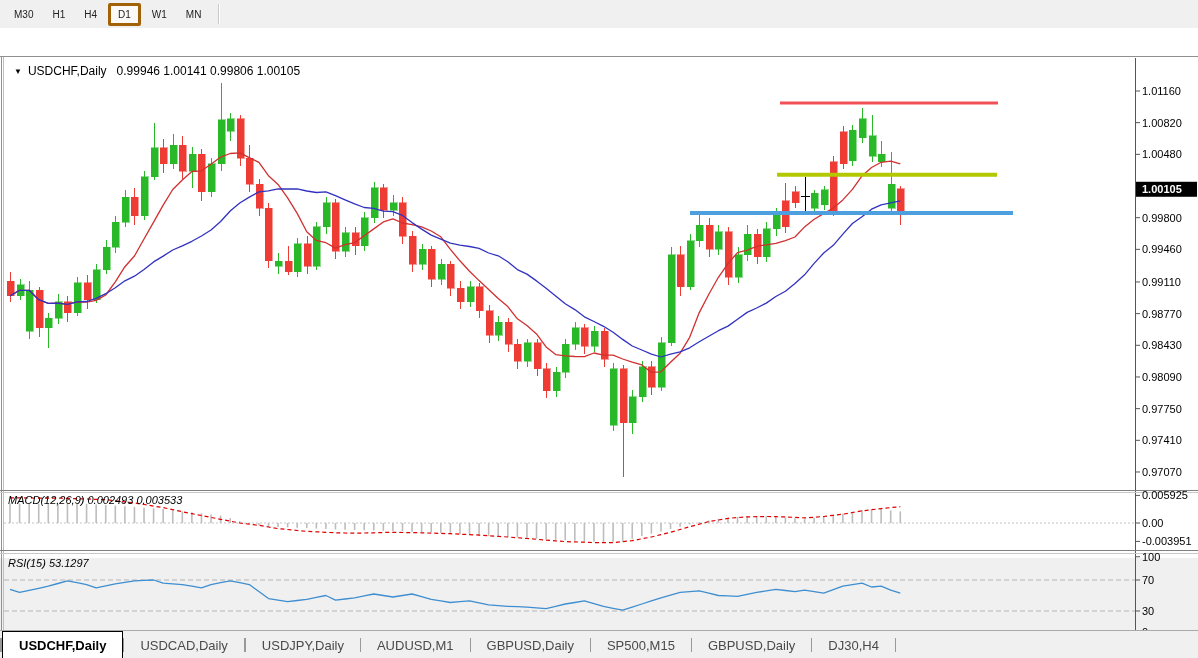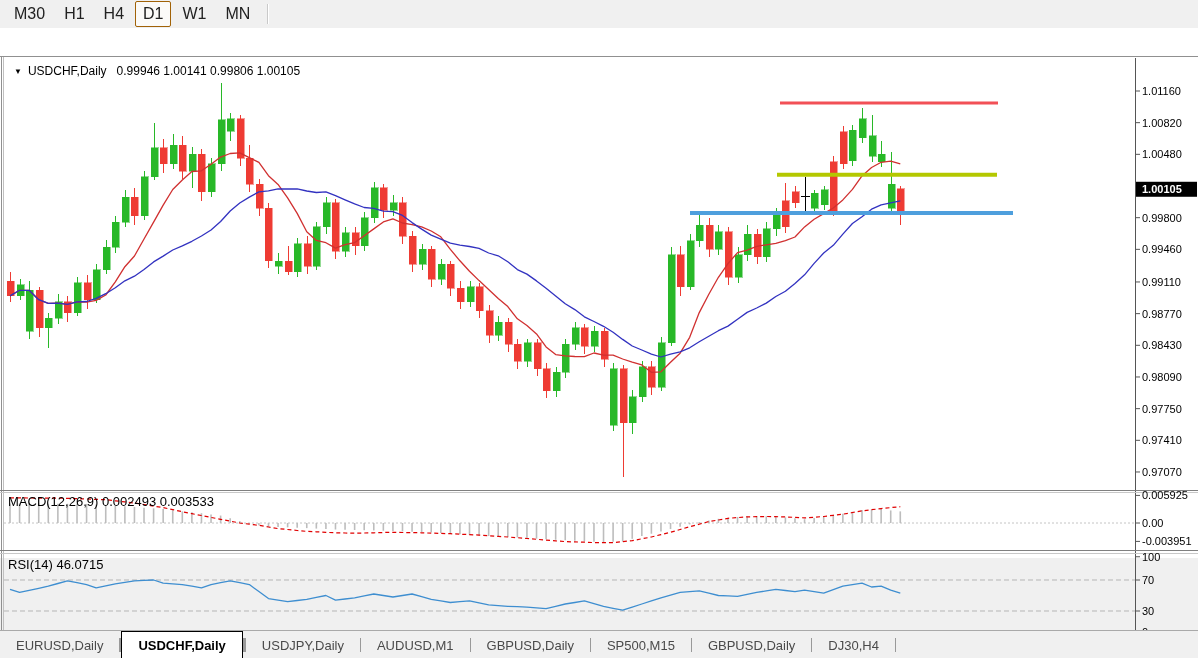--- a/index.html
+++ b/index.html
@@ -1,27 +1,27 @@
 <!DOCTYPE html>
 <html><head>
 <meta charset="utf-8">
 <style>
   html,body{margin:0;padding:0;width:1198px;height:658px;overflow:hidden;
     font-family:"Liberation Sans",sans-serif;background:#f0f0f0;}
   .toolbar{position:absolute;left:0;top:0;width:1198px;height:28px;background:#f0f0f0;
     display:flex;align-items:center;padding-left:6px;box-sizing:border-box;}
-  .tf-btn{font-size:16px;color:#222;padding:3px 7px;margin-right:3px;border:1px solid transparent;
+  .tf-btn{font-size:10px;color:#222;padding:3px 7px;margin-right:3px;border:1px solid transparent;
     border-radius:2px;cursor:default;}
-  .tf-btn.active{background:#fbfaf8;border:1px solid #a16207;}
+  .tf-btn.active{background:#fbfaf8;border:3px solid #a16207;}
   .tf-sep{width:1px;height:20px;background:#c9c9c9;margin-left:6px;border-right:1px solid #fff;}
   .chart-window{position:absolute;left:0;top:28px;width:1198px;height:530px;background:#fff;}
   .chart-title{position:absolute;left:14px;top:36px;font-size:12px;color:#000;z-index:5;}
   .chart-title .tri{font-size:8px;margin-right:6px;vertical-align:1px;}
   .chart-title .sym{margin-right:10px;}
-  .ind-label{position:absolute;font-size:13px;color:#000;z-index:5;}
+  .ind-label{position:absolute;font-size:11px;color:#000;z-index:5;font-style:italic;}
   #macdLabel{left:8px;top:466px;}
   #rsiLabel{left:8px;top:529px;}
   svg{position:absolute;left:0;top:0;}
   .tabbar{position:absolute;left:0;top:630px;width:1198px;height:28px;background:#f0f0f0;
     border-top:1px solid #a9a9a9;display:flex;align-items:stretch;overflow:hidden;}
   .tab{font-size:13px;color:#4a4a4a;display:flex;align-items:center;padding:0 16px;
     white-space:nowrap;cursor:default;}
   .tab.active{background:#fff;color:#000;font-weight:bold;border:1px solid #000;border-bottom:none;}
   .tab-sep{width:1px;background:#999;margin:7px 0;}
 </style>
@@ -36,21 +36,21 @@
     <div class="tf-btn">W1</div>
     <div class="tf-btn">MN</div>
     <div class="tf-sep"></div>
   </div>
 
 <div class="chart-window">
   <div class="chart-title">
     <span class="tri">▼</span><span class="sym">USDCHF,Daily</span><span>0.99946 1.00141 0.99806 1.00105</span>
   </div>
   <div class="ind-label" id="macdLabel">MACD(12,26,9) 0.002493 0.003533</div>
-  <div class="ind-label" id="rsiLabel">RSI(14) 46.0715</div>
+  <div class="ind-label" id="rsiLabel">RSI(15) 53.1297</div>
   <svg id="chartSvg" width="1198" height="658">
       <g>
         <rect x="1" y="29" width="1" height="599" fill="#909090"></rect>
         <rect x="3" y="29" width="1" height="599" fill="#c0c0c0"></rect>
         <rect x="0" y="28" width="1198" height="1" fill="#909090"></rect>
         <rect x="1135" y="30" width="1" height="576" fill="#555"></rect>
         <rect x="0" y="462" width="1198" height="1" fill="#808080"></rect>
         <rect x="0" y="464" width="1198" height="1" fill="#c8c8c8"></rect>
         <rect x="0" y="522" width="1198" height="1" fill="#808080"></rect>
         <rect x="0" y="525" width="1198" height="1" fill="#c8c8c8"></rect>
@@ -622,25 +622,25 @@
         <text x="775.84" y="621" font-size="11" font-family="Liberation Sans, sans-serif" text-anchor="middle" fill="#000">1 Feb 2019</text>
         <line x1="833.278" y1="606" x2="833.278" y2="611" stroke="#333"></line>
         <text x="833.278" y="621" font-size="11" font-family="Liberation Sans, sans-serif" text-anchor="middle" fill="#000">11 Feb 2019</text>
         <line x1="900.289" y1="606" x2="900.289" y2="611" stroke="#333"></line>
         <text x="900.289" y="621" font-size="11" font-family="Liberation Sans, sans-serif" text-anchor="middle" fill="#000">20 Feb 2019</text>
       </g>
     </svg>
 </div>
 
 <div class="tabbar" id="tabbar">
-    <div class="tab">EURUSD,Daily</div>
     <div class="tab-sep"></div>
     <div class="tab-sep"></div>
     <div class="tab active">USDCHF,Daily</div>
     <div class="tab-sep"></div>
+    <div class="tab">USDCAD,Daily</div>
     <div class="tab-sep"></div>
     <div class="tab-sep"></div>
     <div class="tab">USDJPY,Daily</div>
     <div class="tab-sep"></div>
     <div class="tab">AUDUSD,M1</div>
     <div class="tab-sep"></div>
     <div class="tab">GBPUSD,Daily</div>
     <div class="tab-sep"></div>
     <div class="tab">SP500,M15</div>
     <div class="tab-sep"></div>

